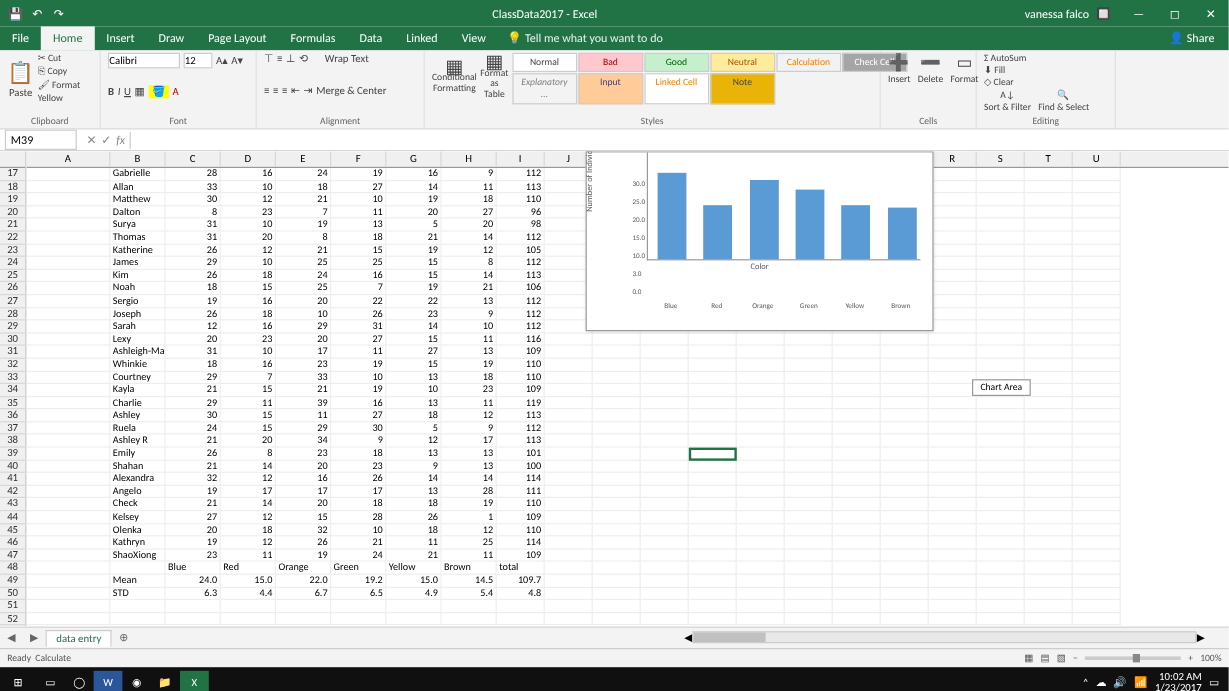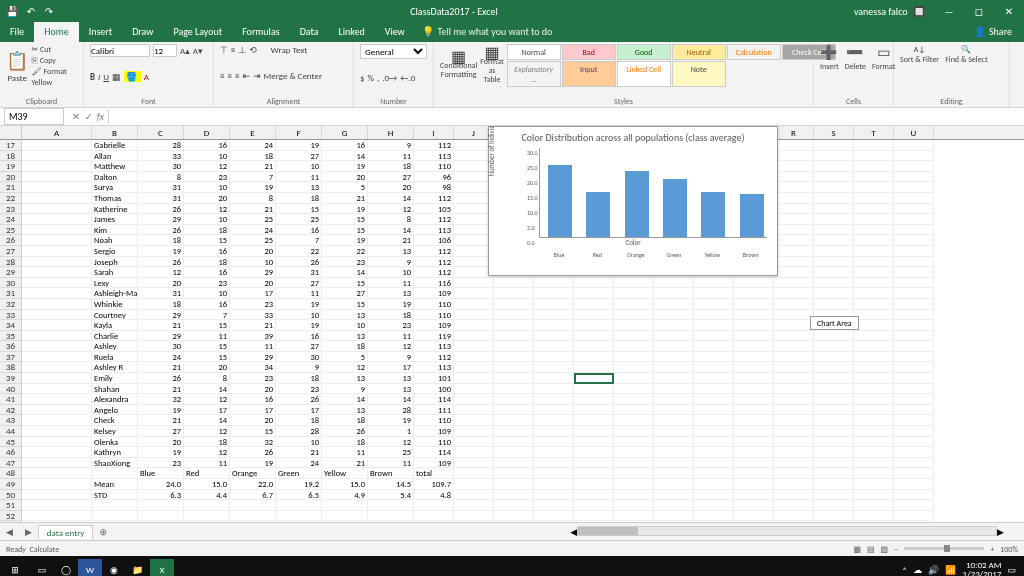--- a/index.html
+++ b/index.html
@@ -25,21 +25,21 @@
 .styles-gallery .cell-style { border: 1px solid #ccc; padding: 2px 3px; font-size: 8px; text-align: center; }
 .style-normal { background:#fff; }
 .style-bad { background:#ffc7ce; color:#9c0006;}
 .style-good { background:#c6efce; color:#006100;}
 .style-neutral { background:#ffeb9c; color:#9c5700;}
 .style-calc { background:#f2f2f2; color:#fa7d00;}
 .style-check { background:#a5a5a5; color:#fff;}
 .style-expl { font-style: italic; color:#7f7f7f;}
 .style-input { background:#ffcc99; color:#3f3f76;}
 .style-linked { background:#fff; color:#fa7d00;}
-.style-note { background:#fef9c3;}
+.style-note { background:#eab308;}
 .namebox-row { height: 18px; border-bottom: 1px solid #d4d4d4; display: flex; align-items: center; font-size: 10px; background:#fff;}
 .namebox { width: 60px; border: 1px solid #ccc; margin: 0 4px; padding: 1px 4px; font-size: 10px; }
 .fx-icons { display:flex; gap:4px; padding:0 4px; color:#888;}
 .formula-bar { flex:1; border-left:1px solid #ccc; padding:1px 4px; height:14px;}
 .grid-wrap { position: relative; height: 396px; overflow: hidden; background:#fff; display:flex;}
 .row-hdrs { width: 22px; background:#f0f0f0; border-right:1px solid #ccc; font-size:9px; color:#333;}
 .row-hdrs div { height:10.6px; border-bottom:1px solid #d8d8d8; text-align:center; line-height:10.6px;}
 .row-hdrs .col-corner { height:14px; border-bottom:1px solid #999;}
 .grid-main { flex:1; overflow:hidden; position:relative;}
 .col-hdrs { height:14px; display:flex; background:#f0f0f0; border-bottom:1px solid #999; font-size:9px;}
@@ -155,33 +155,20 @@
     <div class="row">
       <span>≡</span>
       <span>≡</span>
       <span>≡</span>
       <span>⇤</span>
       <span>⇥</span>
       <span>Merge &amp; Center</span>
     </div>
     <div class="label">Alignment</div>
   </div>
-  <div class="group" style="width:80px">
-    <div class="row">
-        <select style="width:70px"><option>General</option></select>
-      </div>
-    <div class="row">
-      <span>$</span>
-      <span>%</span>
-      <span>,</span>
-      <span>.0→</span>
-      <span>←.0</span>
-    </div>
-    <div class="label">Number</div>
-  </div>
   <div class="group" style="width:380px">
     <div class="row">
       <div style="text-align:center;font-size:8px;line-height:9px">
         <div style="font-size:16px">▦</div>
         <div>Conditional Formatting</div>
       </div>
       <div style="text-align:center;font-size:8px;line-height:9px">
         <div style="font-size:16px">▦</div>
         <div>Format as Table</div>
       </div>
@@ -211,20 +198,25 @@
           <div>Delete</div>
         </div>
       <div style="text-align:center;font-size:8px">
           <div style="font-size:14px">▭</div>
           <div>Format</div>
         </div>
     </div>
     <div class="label">Cells</div>
   </div>
   <div class="group" style="width:116px">
+    <div style="font-size:8px;line-height:10px">
+      <div>Σ <span>AutoSum</span></div>
+      <div>⬇ <span>Fill</span></div>
+      <div>◇ <span>Clear</span></div>
+    </div>
     <div class="row" style="gap:6px;font-size:8px">
       <div style="text-align:center">
           <div>A↓</div>
           <div>Sort &amp; Filter</div>
         </div>
       <div style="text-align:center">
           <div>🔍</div>
           <div>Find &amp; Select</div>
         </div>
     </div>
@@ -1131,21 +1123,20 @@
           <div style="width: 40px;"></div>
           <div style="width: 40px;"></div>
           <div style="width: 40px;"></div>
           <div style="width: 40px;"></div>
           <div style="width: 40px;"></div>
           <div style="width: 40px;"></div>
         </div>
       </div>
 
     <div class="chart-box">
-      <div class="chart-title">Color Distribution across all populations  (class average)</div>
       <div class="axis-label-y">Number of Individuals</div>
       <div class="chart-plot" id="chart-plot">
           <div class="bar" style="left: 8px; height: 72px;"></div>
           <div class="bar" style="left: 46.3333px; height: 45px;"></div>
           <div class="bar" style="left: 84.6667px; height: 66px;"></div>
           <div class="bar" style="left: 123px; height: 57.6px;"></div>
           <div class="bar" style="left: 161.333px; height: 45px;"></div>
           <div class="bar" style="left: 199.667px; height: 43.5px;"></div>
         </div>
       <div id="chart-xcats"></div>

